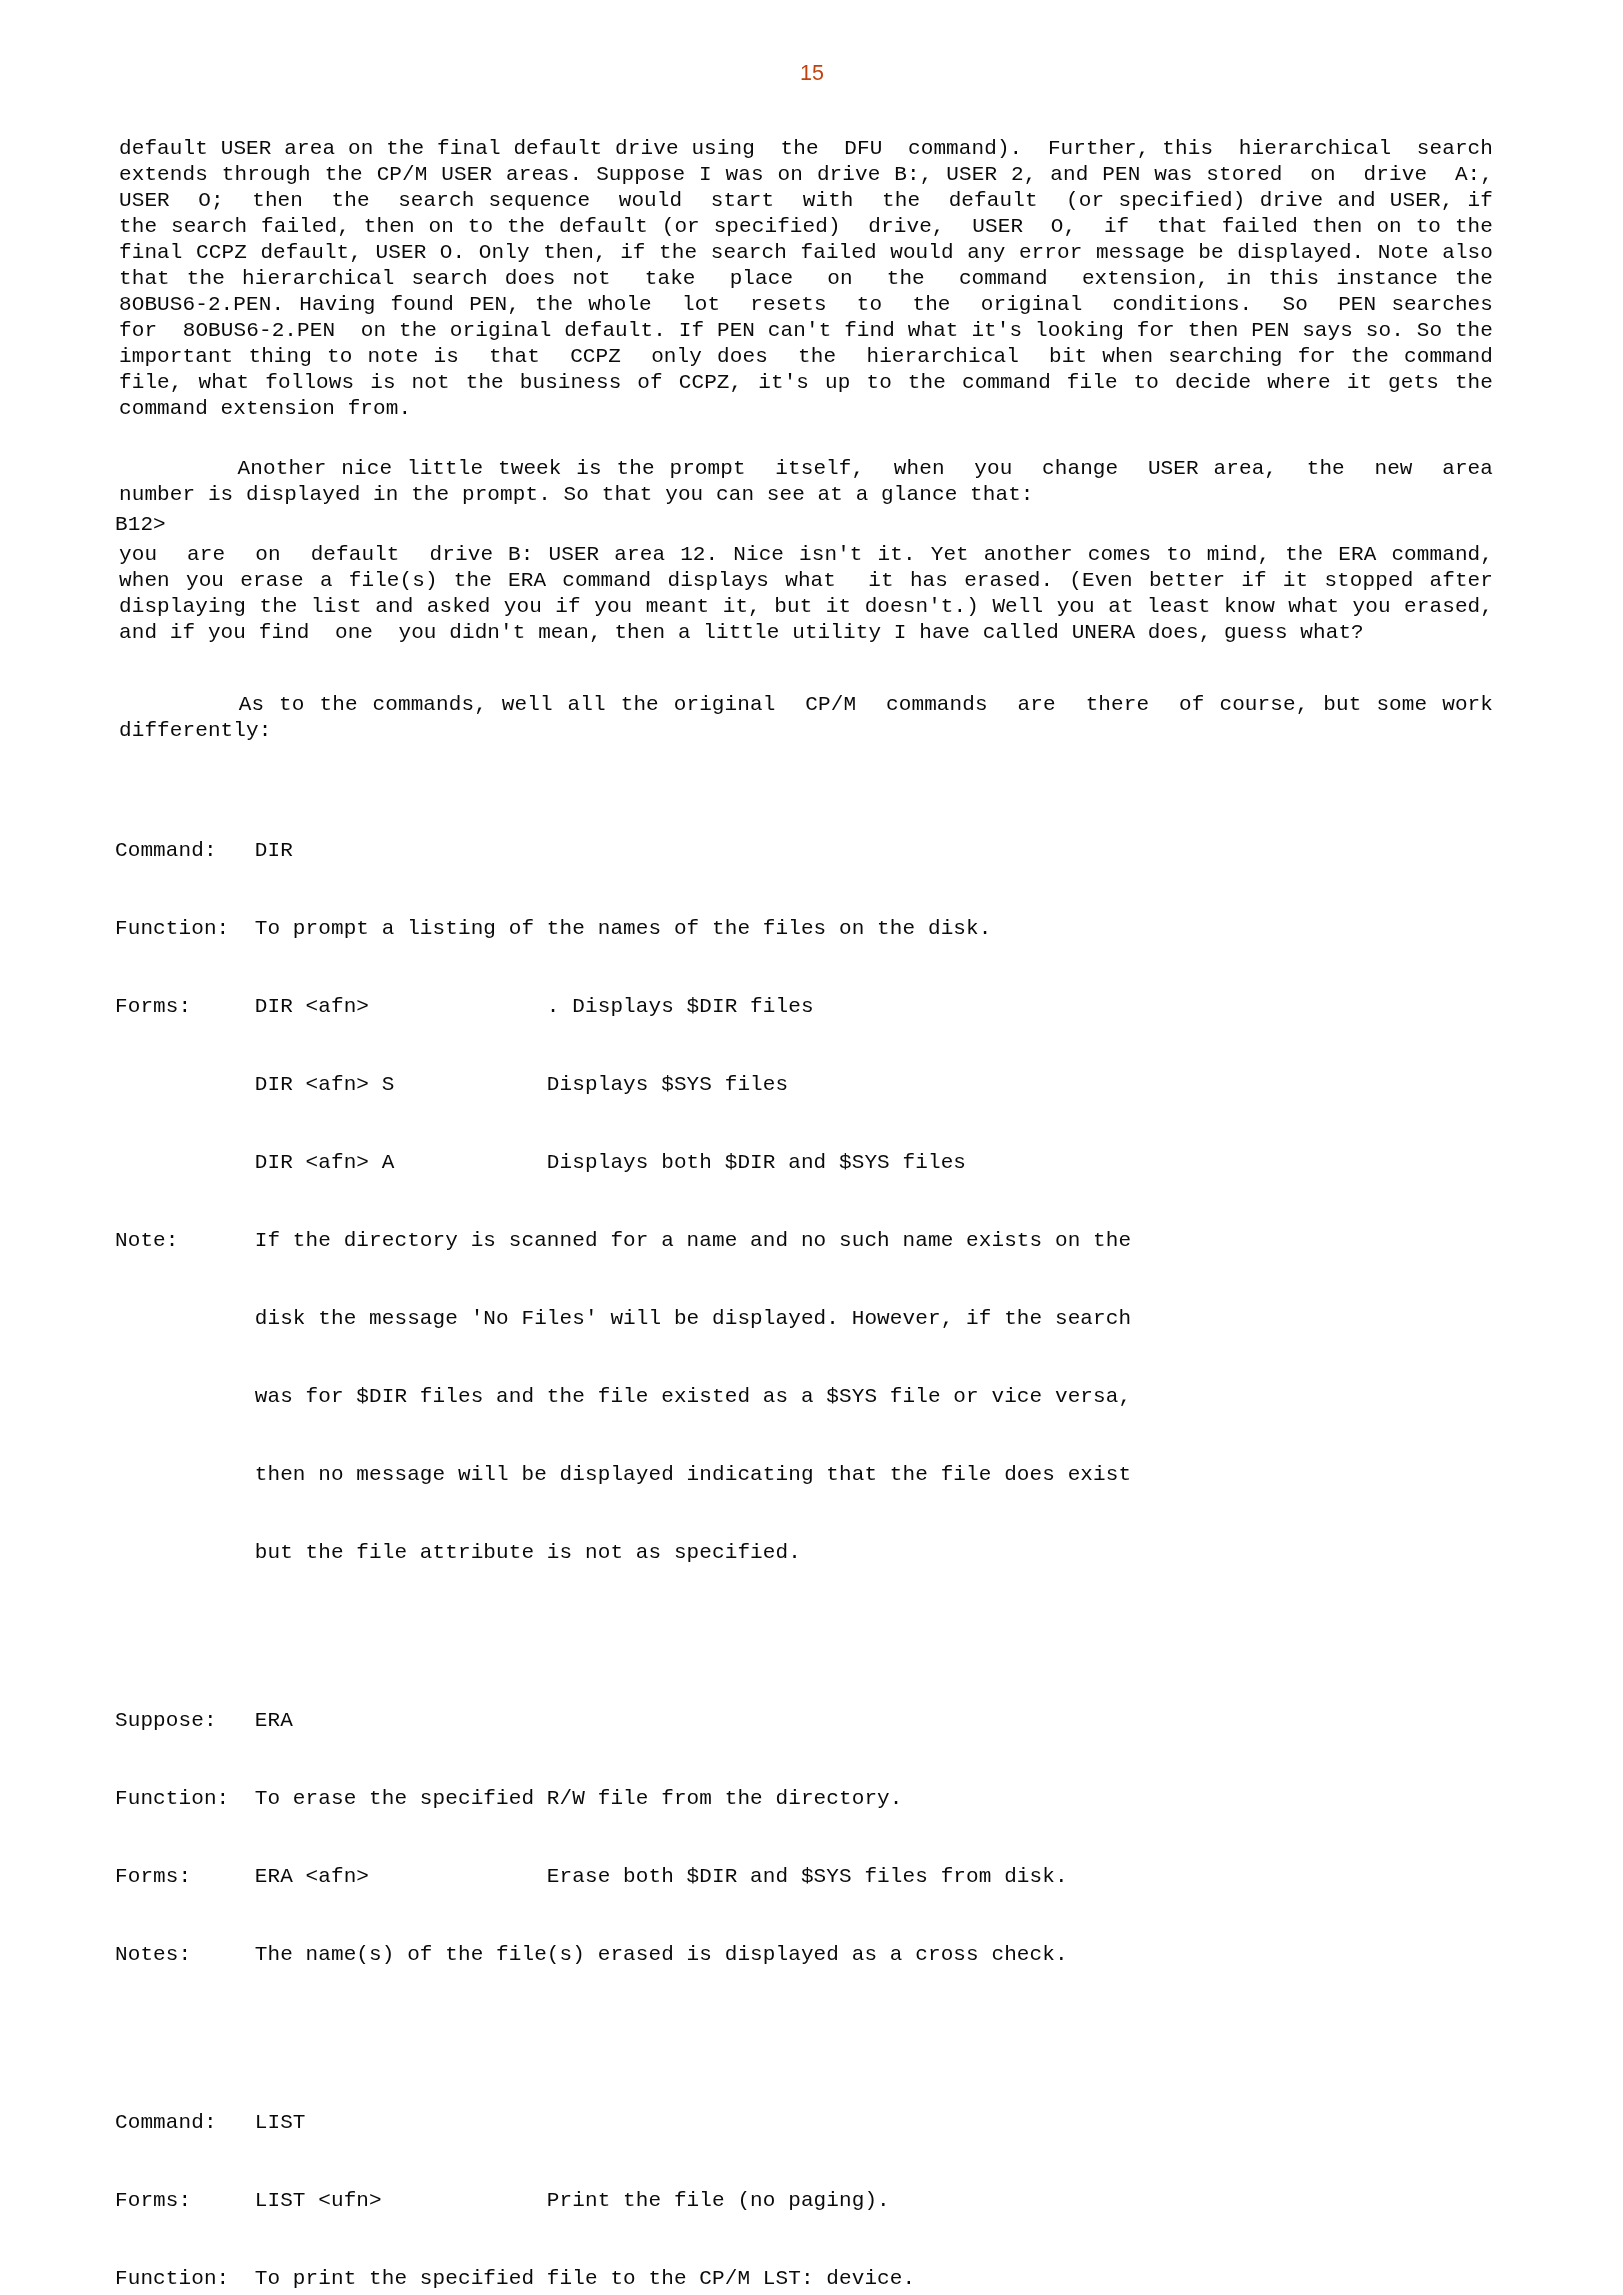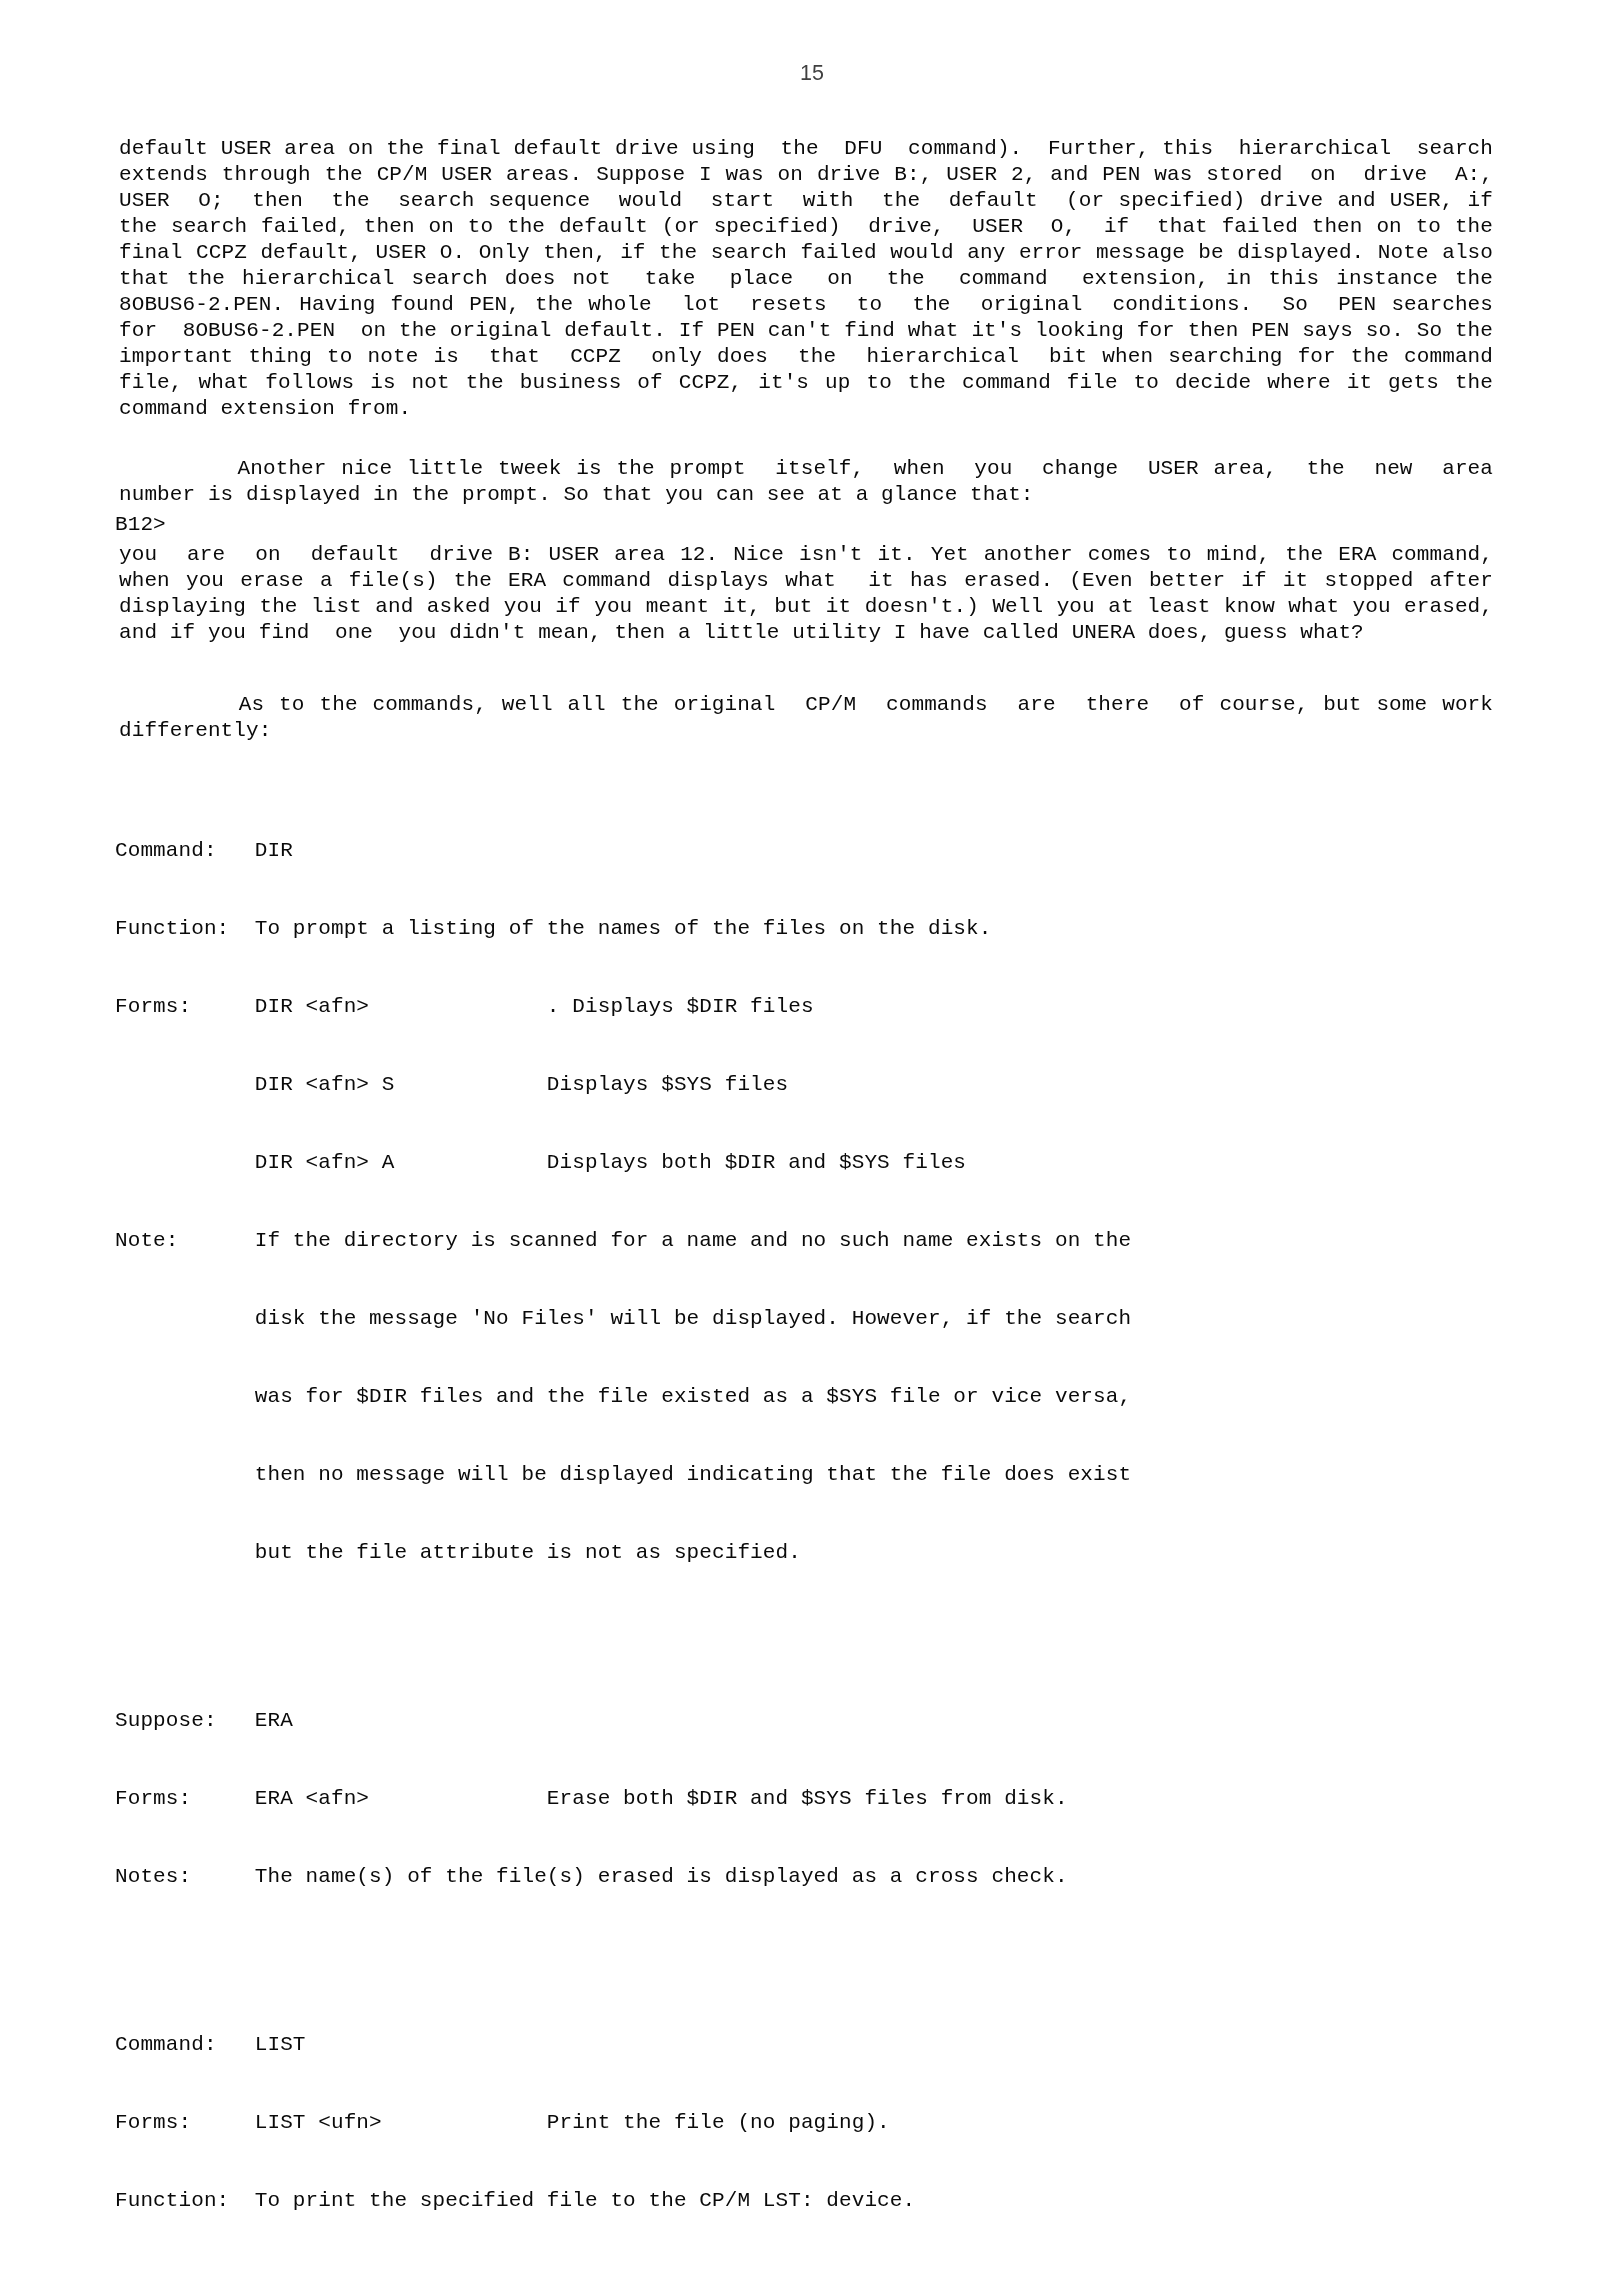--- a/index.html
+++ b/index.html
@@ -20,21 +20,21 @@
   .page-number {
     position: absolute;
     top: 61px;
     left: 0;
     width: 1624px;
     text-align: center;
     font-family: "Liberation Sans", sans-serif;
     font-size: 21.5px;
     font-weight: 400;
     letter-spacing: 0px;
-    color: #404040;
+    color: #c2410c;
   }
   .body-block {
     position: absolute;
     left: 115px;
     top: 132px;
     width: 1382px;
   }
   .para {
     font-size: 21px;
     line-height: 26px;
@@ -109,20 +109,21 @@
       <span class="cmd-row">           disk the message 'No Files' will be displayed. However, if the search</span>
       <span class="cmd-row">           was for $DIR files and the file existed as a $SYS file or vice versa,</span>
       <span class="cmd-row">           then no message will be displayed indicating that the file does exist</span>
       <span class="cmd-row">           but the file attribute is not as specified.</span>
     </div>
 
     <div class="gap-md"></div>
 
     <div class="cmd-block">
       <span class="cmd-row">Suppose:   ERA</span>
+      <span class="cmd-row">Function:  To erase the specified R/W file from the directory.</span>
       <span class="cmd-row">Forms:     ERA &lt;afn&gt;              Erase both $DIR and $SYS files from disk.</span>
       <span class="cmd-row">Notes:     The name(s) of the file(s) erased is displayed as a cross check.</span>
     </div>
 
     <div class="gap-md"></div>
 
     <div class="cmd-block">
       <span class="cmd-row">Command:   LIST</span>
       <span class="cmd-row">Forms:     LIST &lt;ufn&gt;             Print the file (no paging).</span>
       <span class="cmd-row">Function:  To print the specified file to the CP/M LST: device.</span>

